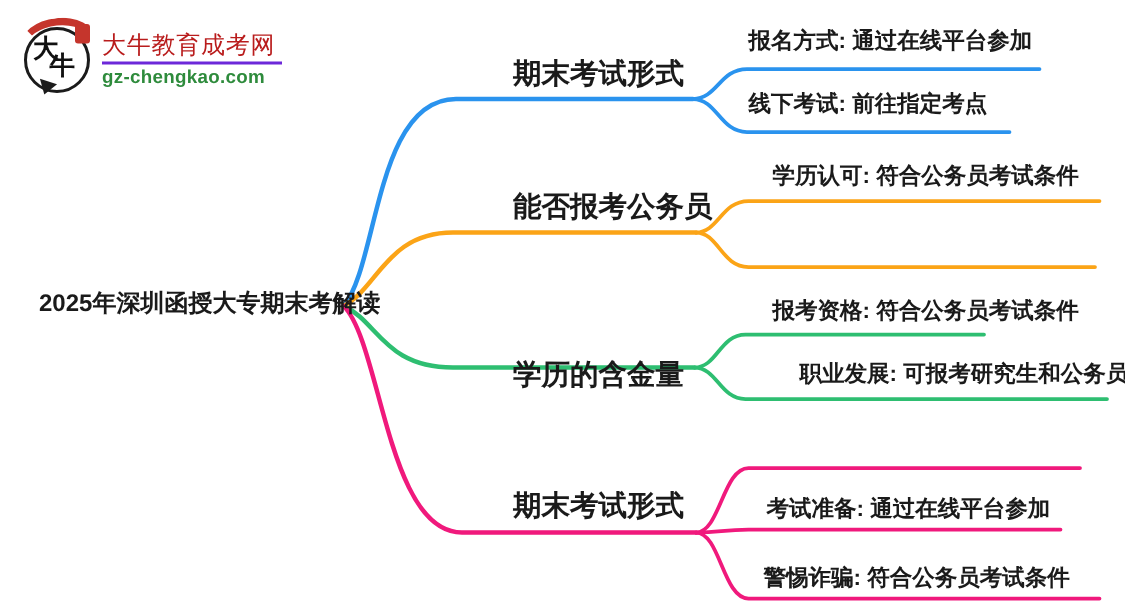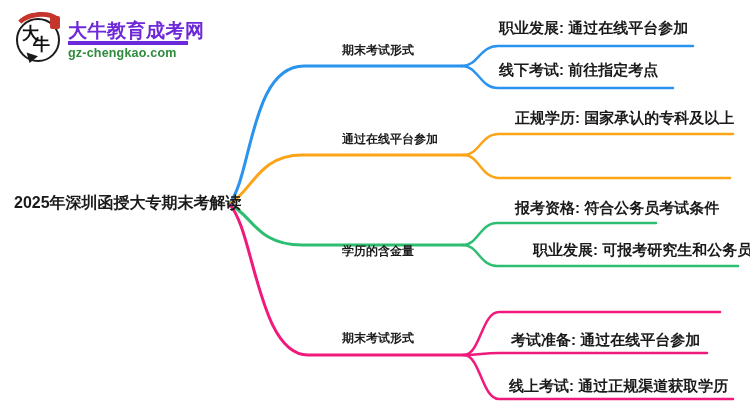--- a/index.html
+++ b/index.html
@@ -11,22 +11,22 @@
     font-family:"Liberation Sans","DejaVu Sans",sans-serif;
   }
   svg{position:absolute;left:0;top:0;}
   .lbl{
     position:absolute;
     color:#1a1a1a;
     white-space:nowrap;
     line-height:20px;
     height:20px;
   }
-  .central{font-size:16px;font-weight:700;letter-spacing:0px;}
-  .branch-lbl{font-size:12px;font-weight:700;}
+  .central{font-size:16px;font-weight:700;letter-spacing:0px;margin-left:12px;}
+  .branch-lbl{font-size:19px;font-weight:700;}
   .leaf-lbl{font-size:15px;font-weight:600;}
   
   .logo{position:absolute;left:12px;top:12px;width:200px;height:58px;}
   .bubble{
     position:absolute;left:4px;top:6px;width:40px;height:40px;
     background:#fff;border:2px solid #1b1b1b;border-radius:50%;
   }
   .bubble:after{ 
     content:"";position:absolute;left:6px;bottom:-9px;
     width:0;height:0;border:6px solid transparent;border-top:9px solid #1b1b1b;
@@ -40,26 +40,26 @@
     position:absolute;left:2px;top:0px;width:42px;height:24px;
     border:4px solid transparent;border-top:5px solid #c5352c;
     border-radius:50%;transform:rotate(-6deg);
   }
   .bubble-seal{
     position:absolute;left:38px;top:4px;width:10px;height:13px;
     background:#c5352c;border-radius:2px;
   }
   .logo-text{position:absolute;left:56px;top:9px;width:120px;}
   .logo-title{
-    color:#6d28d9;font-size:19px;font-weight:700;letter-spacing:0.5px;
+    color:#b91c1c;font-size:16px;font-weight:400;letter-spacing:0.5px;
     line-height:19px;white-space:nowrap;
   }
   .logo-domain{
     color:#2e8b3c;font-size:12.5px;font-weight:700;letter-spacing:0.2px;
-    border-top:4px solid #6d28d9;margin-top:1px;padding-top:1px;white-space:nowrap;
+    border-top:2px solid #6d28d9;margin-top:1px;padding-top:1px;white-space:nowrap;
   }
 </style>
 </head>
 <body>
 
 <div id="canvas">
 
   <svg width="750" height="410">
 
     <path d="M229,204 C252,178 250,66 304,66 L462,66" fill="none" stroke-width="3" stroke-linecap="round" stroke="#2a93ee"></path>
@@ -89,28 +89,28 @@
     <div class="bubble-seal"></div>
     <div class="logo-text">
       <div class="logo-title">大牛教育成考网</div>
       <div class="logo-domain">gz-chengkao.com</div>
     </div>
   </div>
 
   <div class="lbl central" style="left:14px;top:193px;">2025年深圳函授大专期末考解读</div>
 
   <div class="lbl branch-lbl" style="left:342px;top:40px;">期末考试形式</div>
-  <div class="lbl branch-lbl" style="left:342px;top:129px;">通过在线平台参加</div>
+  <div class="lbl branch-lbl" style="left:342px;top:129px;">能否报考公务员</div>
   <div class="lbl branch-lbl" style="left:342px;top:219px;margin-top:22px;">学历的含金量</div>
   <div class="lbl branch-lbl" style="left:342px;top:328px;">期末考试形式</div>
 
-  <div class="lbl leaf-lbl" style="left:499px;top:18px;">职业发展: 通过在线平台参加</div>
+  <div class="lbl leaf-lbl" style="left:499px;top:18px;">报名方式: 通过在线平台参加</div>
   <div class="lbl leaf-lbl" style="left:499px;top:60px;text-align:center;">线下考试: 前往指定考点</div>
 
-  <div class="lbl leaf-lbl" style="left:515px;top:108px;">正规学历: 国家承认的专科及以上</div>
+  <div class="lbl leaf-lbl" style="left:515px;top:108px;">学历认可: 符合公务员考试条件</div>
   <div class="lbl leaf-lbl" style="left:515px;top:150px;margin-top:48px;">报考资格: 符合公务员考试条件</div>
 
   <div class="lbl leaf-lbl" style="left:533px;top:240px;">职业发展: 可报考研究生和公务员</div>
 
   <div class="lbl leaf-lbl" style="left:511px;top:330px;">考试准备: 通过在线平台参加</div>
-  <div class="lbl leaf-lbl" style="left:509px;top:376px;">线上考试: 通过正规渠道获取学历</div>
+  <div class="lbl leaf-lbl" style="left:509px;top:376px;">警惕诈骗: 符合公务员考试条件</div>
 
 </div>
 
 </body></html>

